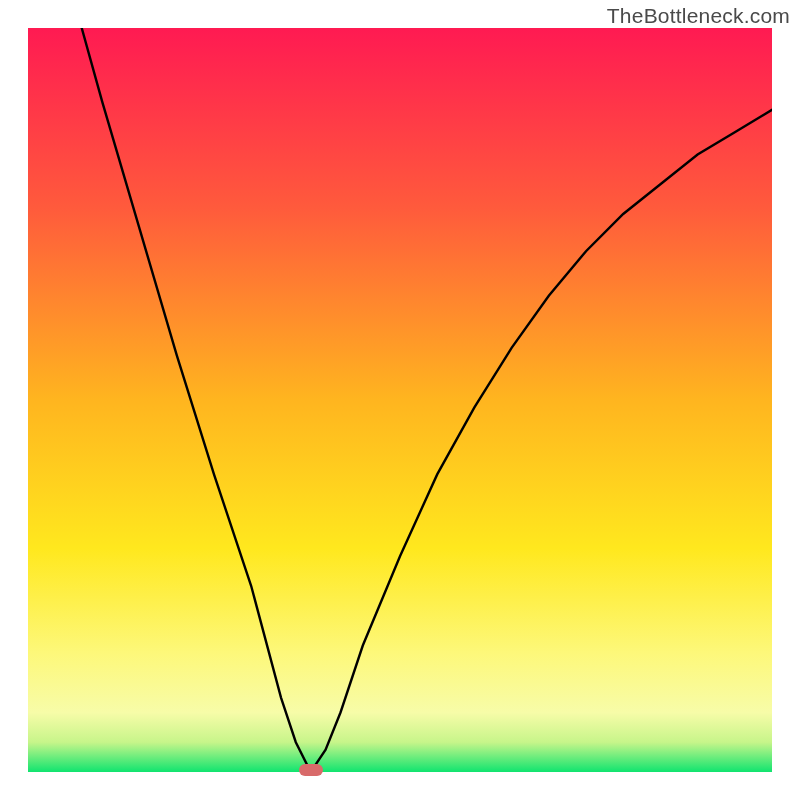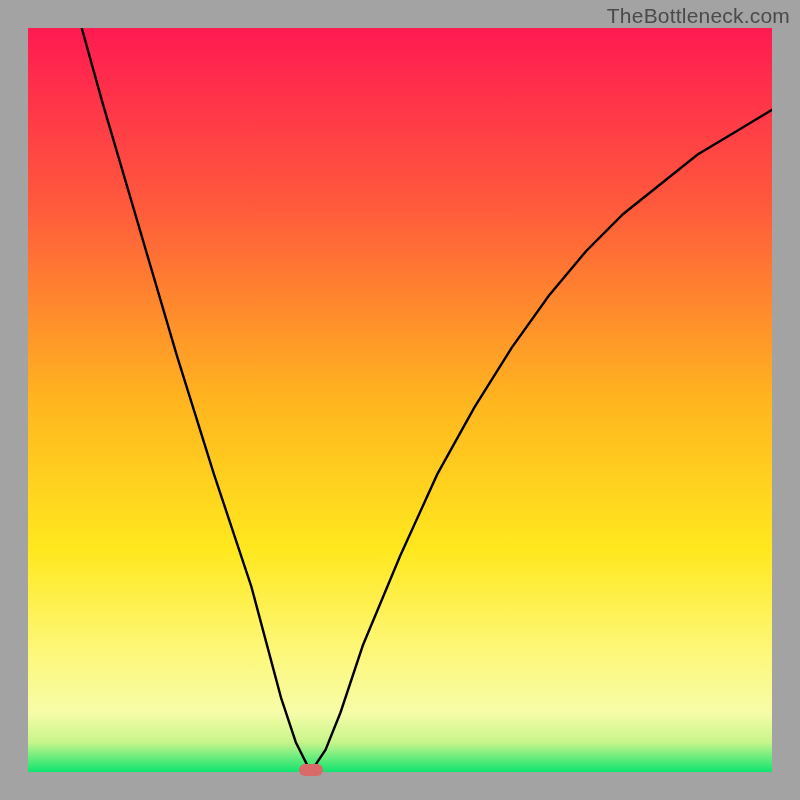--- a/index.html
+++ b/index.html
@@ -1,21 +1,21 @@
 <!DOCTYPE html>
 <html><head>
 <meta charset="utf-8">
 <style>
   * { margin: 0; padding: 0; box-sizing: border-box; }
   html, body { width: 800px; height: 800px; overflow: hidden; background: #000; }
   .frame {
     position: relative;
     width: 800px;
     height: 800px;
-    background: #a3a3a3;
+    background: #ffffff;
   }
   .plot {
     position: absolute;
     left: 28px;
     top: 28px;
     width: 744px;
     height: 744px;
     
   }
   .watermark {

